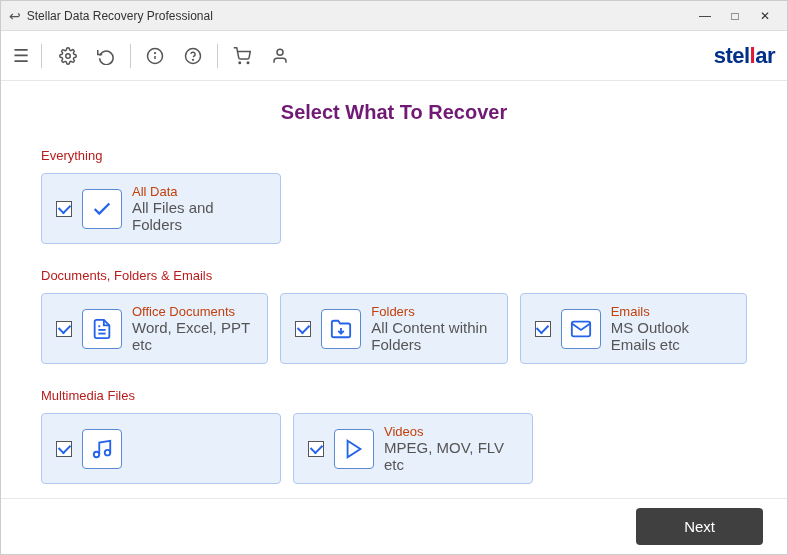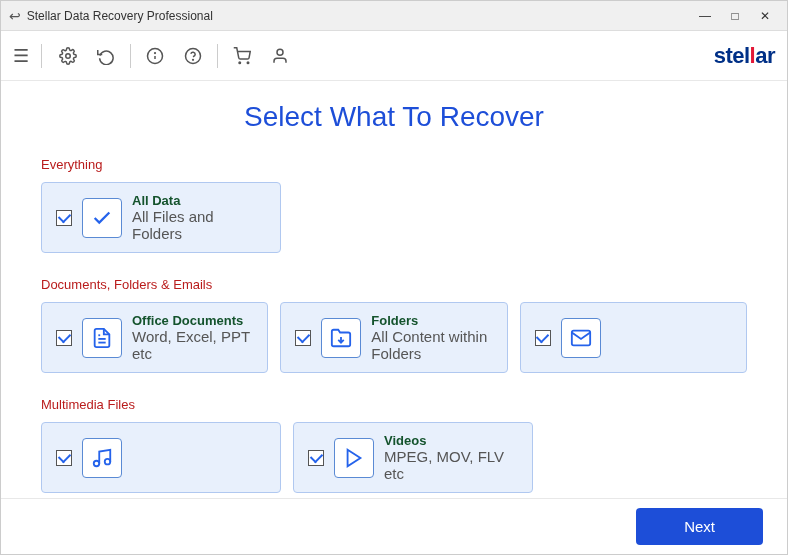--- a/index.html
+++ b/index.html
@@ -106,23 +106,23 @@
     }
 
     
     .main-content {
       flex: 1;
       padding: 20px 40px 10px 40px;
       overflow-y: auto;
     }
     .page-title {
       text-align: center;
-      font-size: 28px;
-      font-weight: 400;
-      color: #1d4ed8;
+      font-size: 20px;
+      font-weight: 700;
+      color: #701a75;
       margin-bottom: 24px;
     }
 
     
     .section-label {
       font-size: 13px;
       color: #b91c1c;
       margin-bottom: 10px;
       font-weight: 400;
     }
@@ -189,40 +189,40 @@
     .card-icon-box svg {
       width: 22px;
       height: 22px;
     }
     .card-text-group {
       display: flex;
       flex-direction: column;
     }
     .card-title {
       font-size: 13px;
-      font-weight: 700;
-      color: #14532d;
+      font-weight: 400;
+      color: #c2410c;
     }
     .card-subtitle {
       font-size: 15px;
       color: #555;
     }
 
     
     .footer {
       height: 56px;
       display: flex;
       align-items: center;
       justify-content: flex-end;
       padding: 0 24px;
       border-top: 1px solid #e8e8e8;
       flex-shrink: 0;
     }
     .next-btn {
-      background: #1d4ed8;
+      background: #404040;
       color: #fff;
       border: none;
       border-radius: 4px;
       padding: 10px 48px;
       font-size: 15px;
       font-weight: 500;
       cursor: pointer;
     }
   </style>
 </head>
@@ -351,20 +351,24 @@
       </div>
 
       <div class="card">
         <div class="card-checkbox checked"></div>
         <div class="card-icon-box">
           <svg viewBox="0 0 24 24" fill="none" stroke="#2563eb" stroke-width="2">
             <path d="M4 4h16c1.1 0 2 .9 2 2v12c0 1.1-.9 2-2 2H4c-1.1 0-2-.9-2-2V6c0-1.1.9-2 2-2z"></path>
             <polyline points="22,6 12,13 2,6"></polyline>
           </svg>
         </div>
+        <div class="card-text-group">
+          <span class="card-title">Emails</span>
+          <span class="card-subtitle">MS Outlook Emails etc</span>
+        </div>
       </div>
     </div>
   </div>
 
   <div>
     <div class="section-label">Multimedia Files</div>
     <div class="cards-row">
 
 
       <div class="card">

